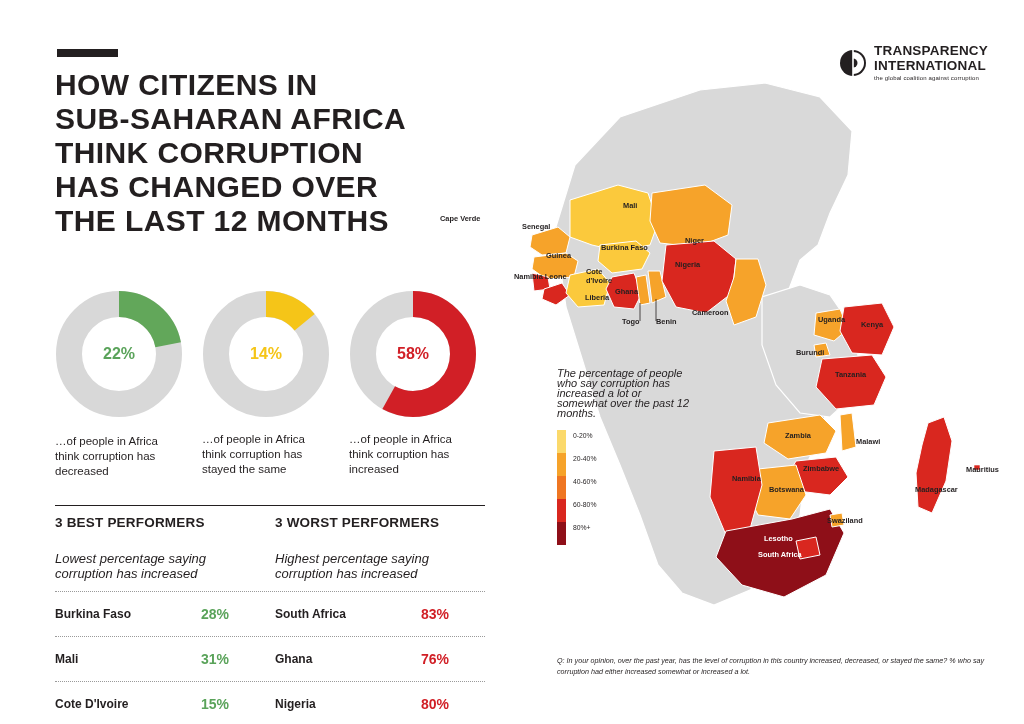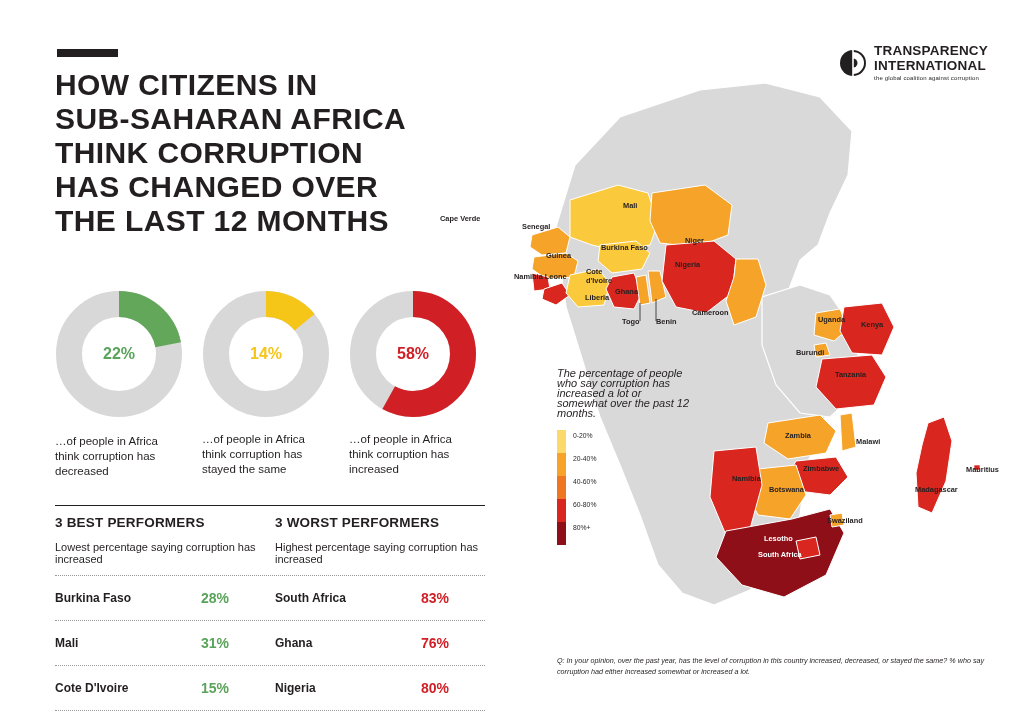--- a/index.html
+++ b/index.html
@@ -62,21 +62,21 @@
   }
   .donut-wrap.d1 .donut-cap{margin-top:16px;}
 
   
   .perf{position:absolute;left:55px;top:505px;width:430px;}
   .perf .hrule{height:1px;background:#231f20;width:100%;}
   .perf-head{display:flex;margin-top:9px;}
   .perf-col{width:50%;}
   .perf-col.right{padding-left:10px;}
   .perf-title{font-weight:bold;font-size:13.5px;letter-spacing:0.2px;}
-  .perf-sub{font-size:11px;margin-top:11px;color:#231f20;}
+  .perf-sub{font-size:13px;margin-top:21px;color:#231f20;font-style:italic;}
   .perf-rows{margin-top:10px;}
   .perf-row{
     display:flex;align-items:center;height:44px;
     border-bottom:1px dotted #9a9a9a;
   }
   .perf-row:first-child{border-top:1px dotted #9a9a9a;}
   .perf-cell{width:50%;display:flex;align-items:center;}
   .perf-cell.right{padding-left:10px;}
   .perf-name{font-weight:bold;font-size:12px;flex:1;}
   .perf-val{font-weight:bold;font-size:14px;width:64px;text-align:left;}

